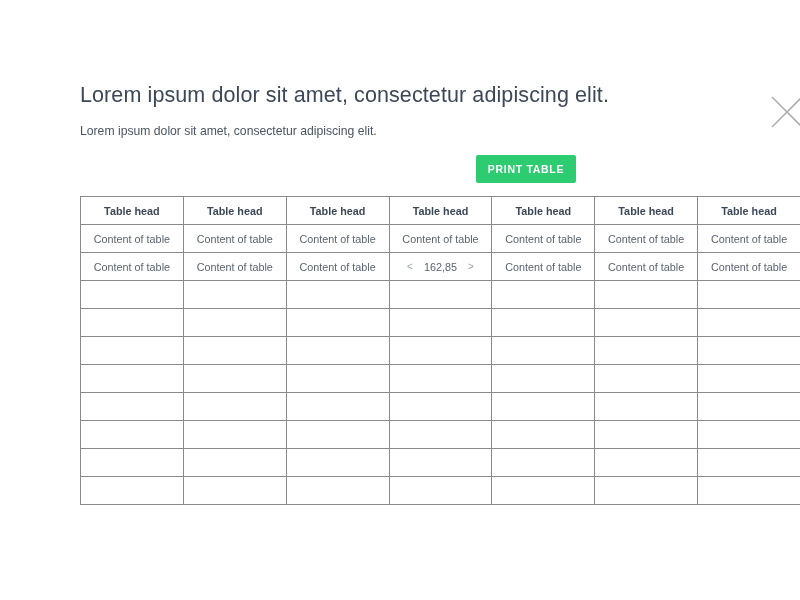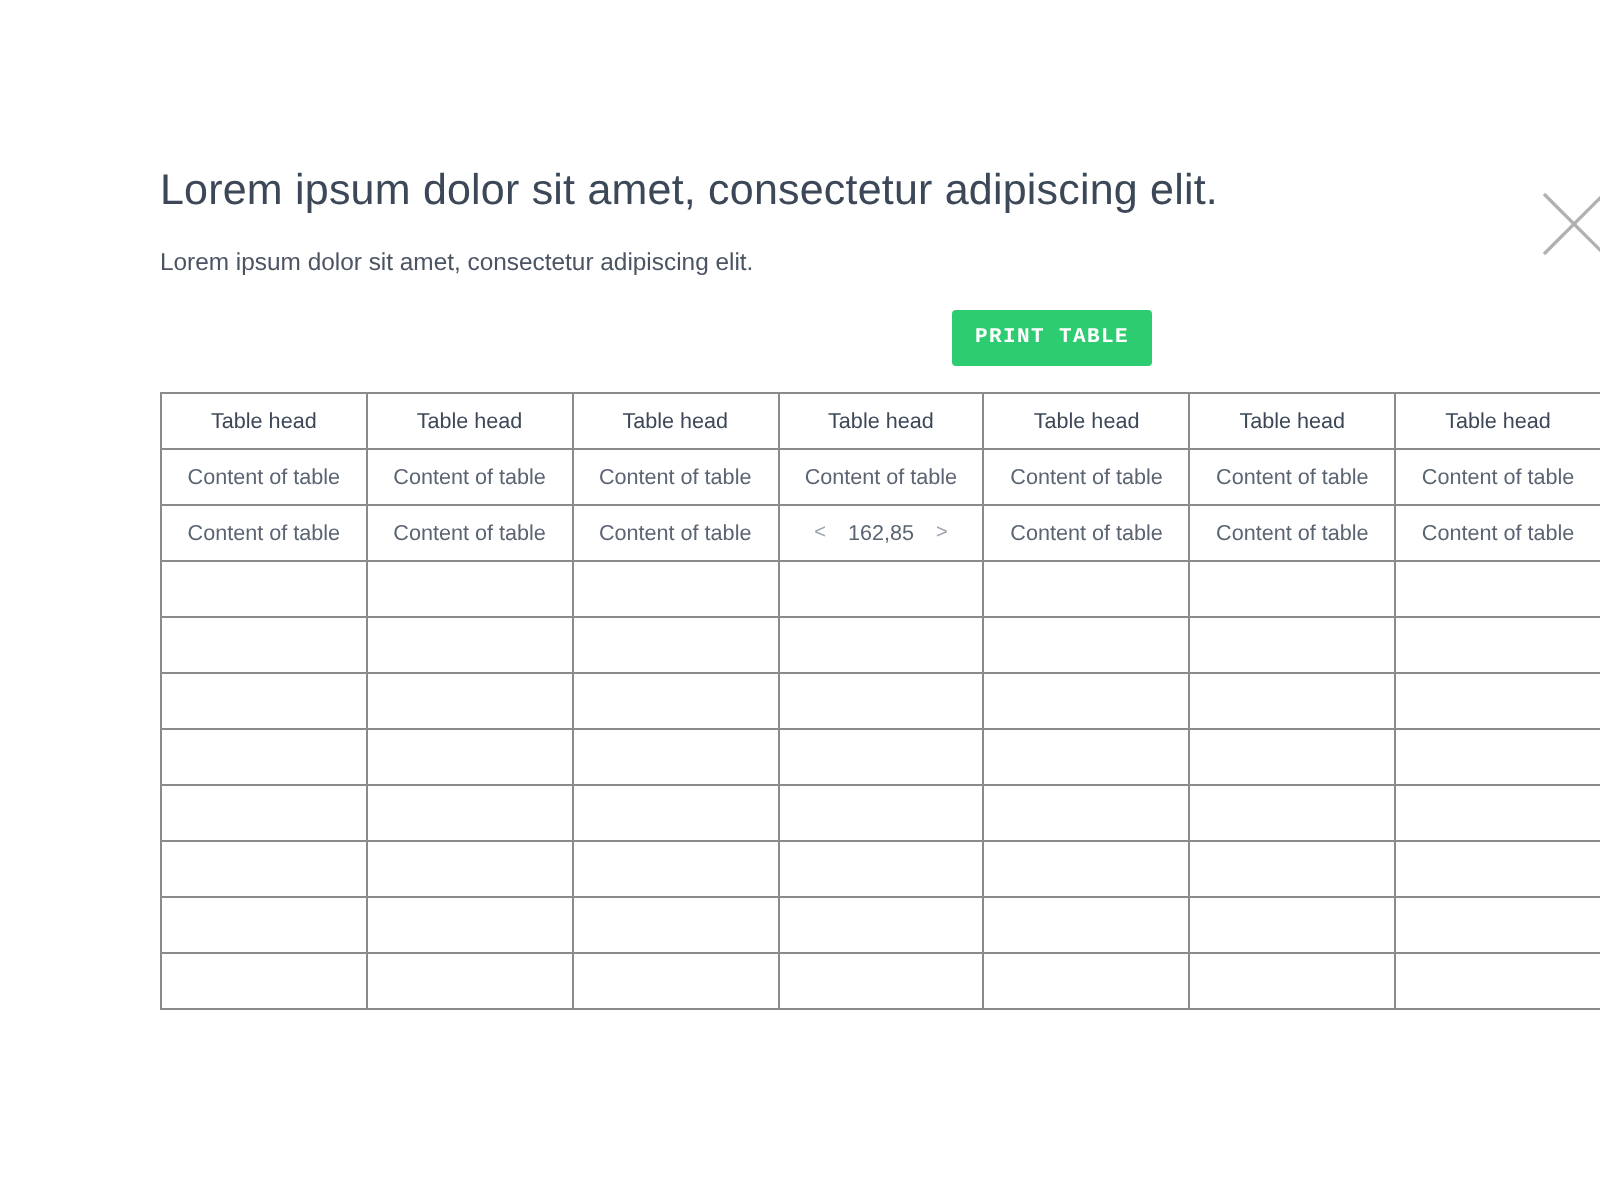--- a/index.html
+++ b/index.html
@@ -67,21 +67,21 @@
     width: 325px;
     height: 28px;
   }
   .action-button {
     position: absolute;
     top: 0;
     height: 28px;
     border: none;
     border-radius: 2px;
     color: #ffffff;
-    font-family: Liberation Mono, monospace;
+    font-family: Liberation Sans, sans-serif;
     font-size: 10.5px;
     font-weight: bold;
     letter-spacing: 0.7px;
     text-align: center;
     line-height: 28px;
     cursor: pointer;
     padding: 0;
     white-space: nowrap;
   }
   #print-table-button  { left: 0px;   width: 100px; }
@@ -104,21 +104,21 @@
     height: 28px;
     box-sizing: border-box;
     padding: 0 4px;
     text-align: center;
     vertical-align: middle;
     overflow: hidden;
     white-space: nowrap;
   }
   #data-table th {
     font-size: 10.8px;
-    font-weight: normal;
+    font-weight: bold;
     color: #3c4858;
   }
   #data-table td {
     font-size: 10.8px;
     font-weight: 400;
     color: #5a6472;
   }
   tr.empty-row td {
     border-color: #8a8a8a;
   }

